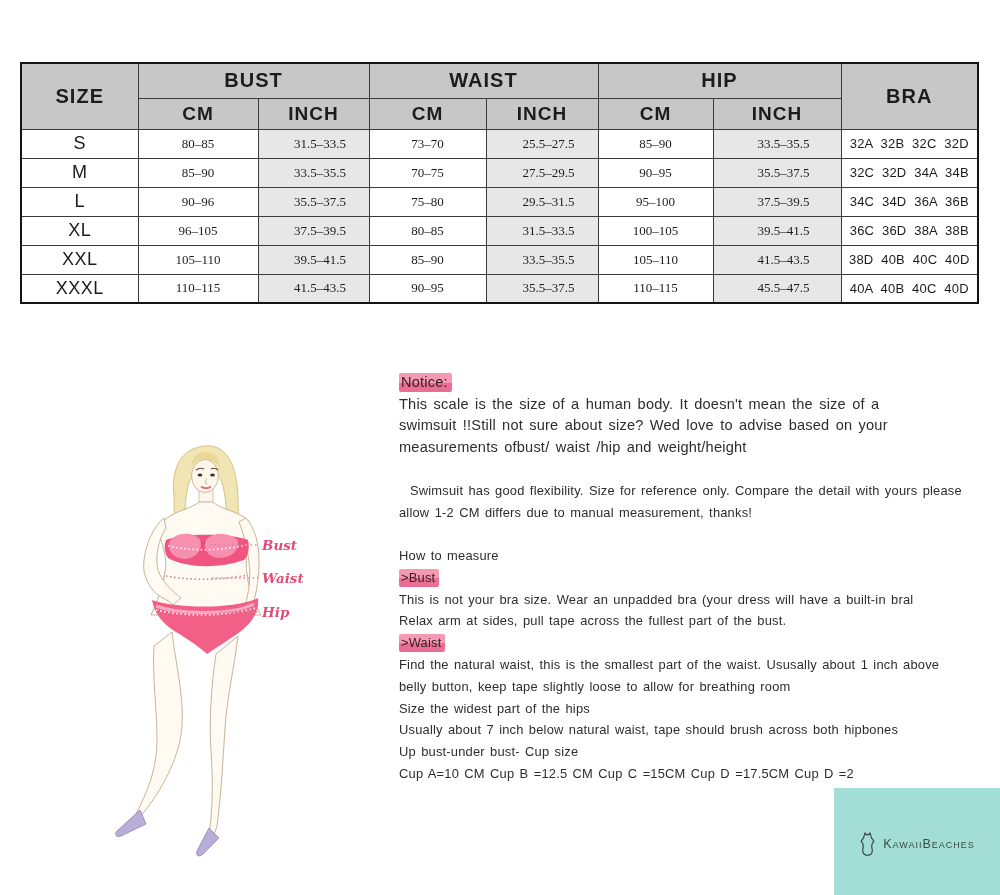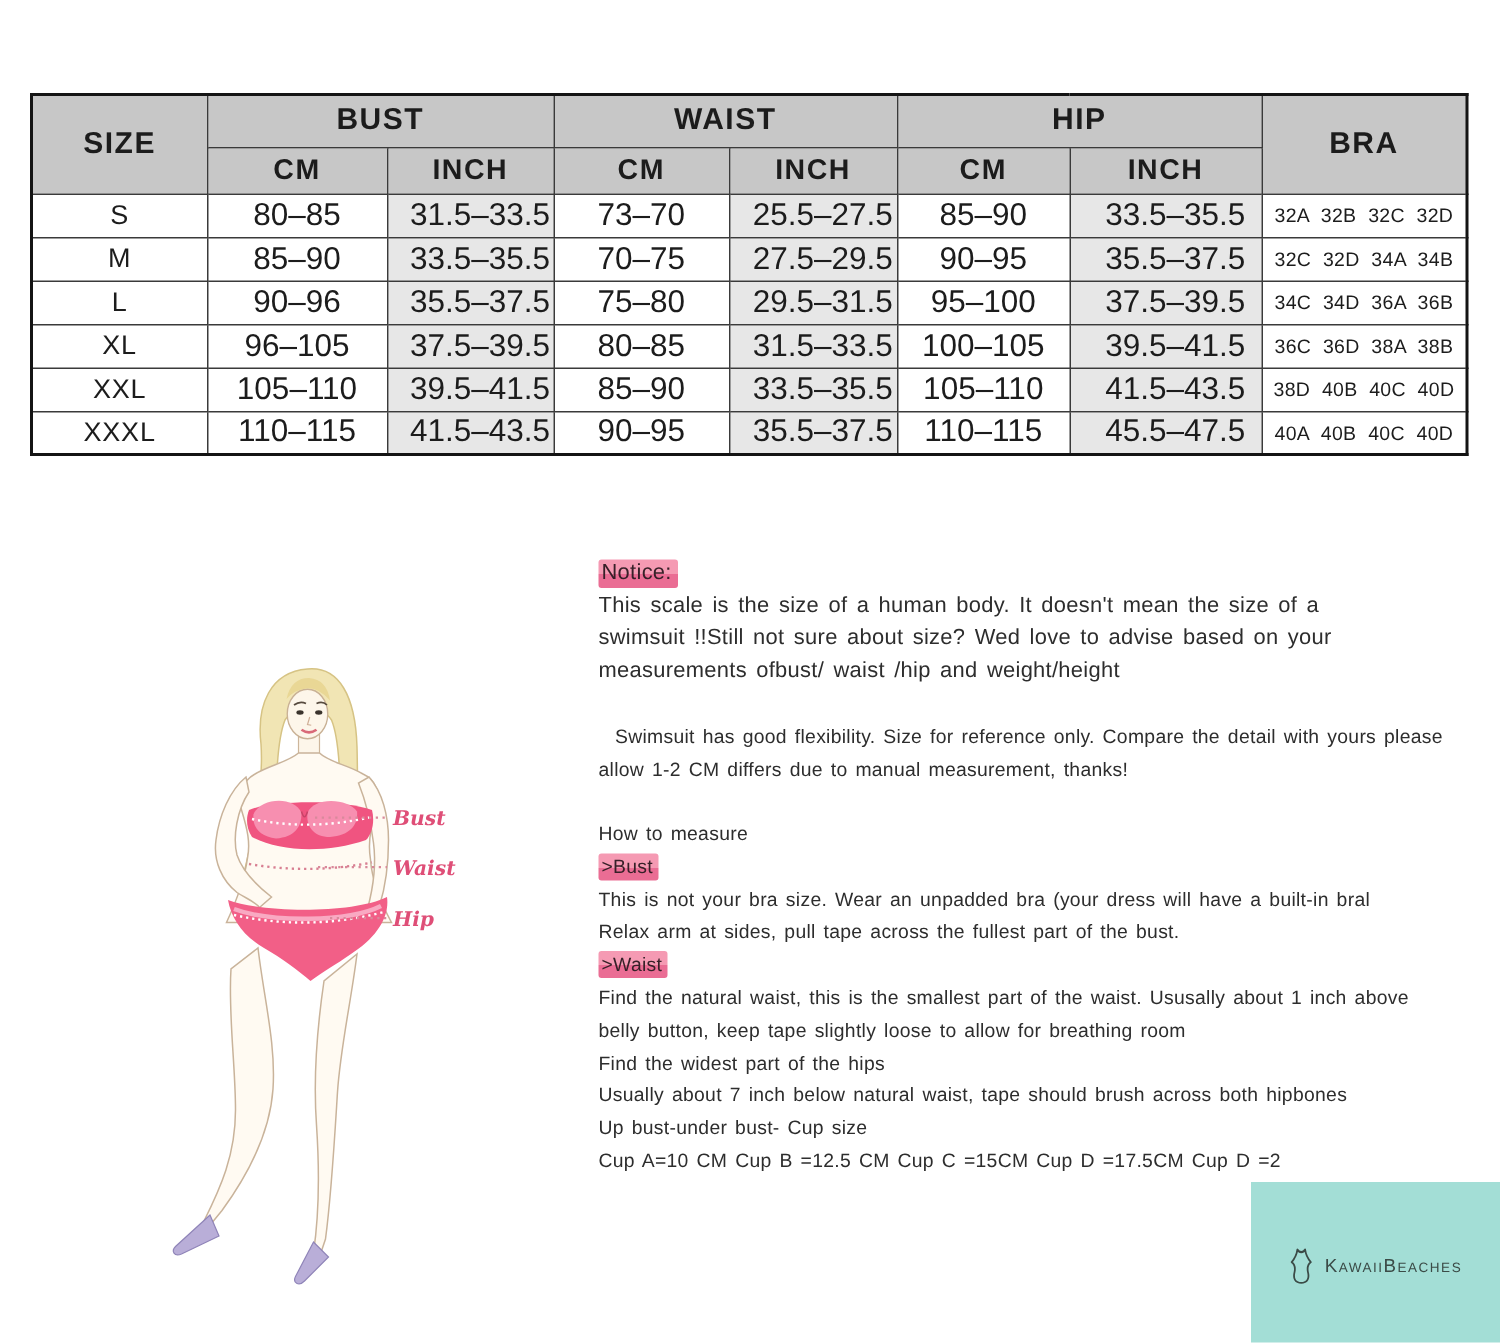--- a/index.html
+++ b/index.html
@@ -37,22 +37,22 @@
   .th-group { font-size: 20px; height: 35px; }
   .th-sub   { font-size: 19px; height: 31px; }
   .th-size, .th-bra { font-size: 20px; }
   .size-table tbody tr { height: 29px; }
   .cell-size {
     font-size: 18px;
     letter-spacing: 0.5px;
     background: #ffffff;
   }
   .cell-num {
-    font-family: Liberation Sans, sans-serif;
-    font-size: 21px;
+    font-family: Liberation Serif, serif;
+    font-size: 13px;
     background: #ffffff;
   }
   .cell-inch { background: #e7e7e7; padding-left: 13px; }
   .cell-bra {
     font-size: 13px;
     word-spacing: 4px;
     background: #ffffff;
     letter-spacing: 0.2px;
   }
 
@@ -271,21 +271,21 @@
   <div class="g-line gap-22">Swimsuit has good flexibility. Size for reference only. Compare the detail with yours please</div>
   <div class="g-line">allow 1-2 CM differs due to manual measurement, thanks!</div>
 
   <div class="g-line gap-21">How to measure</div>
   <div class="g-line"><span class="hl">&gt;Bust</span></div>
   <div class="g-line">This is not your bra size. Wear an unpadded bra (your dress will have a built-in bral</div>
   <div class="g-line">Relax arm at sides, pull tape across the fullest part of the bust.</div>
   <div class="g-line"><span class="hl">&gt;Waist</span></div>
   <div class="g-line">Find the natural waist, this is the smallest part of the waist. Ususally about 1 inch above</div>
   <div class="g-line">belly button, keep tape slightly loose to allow for breathing room</div>
-  <div class="g-line">Find the widest part of the hips</div>
+  <div class="g-line">Size the widest part of the hips</div>
   <div class="g-line">Usually about 7 inch below natural waist, tape should brush across both hipbones</div>
 
   <div class="g-line">Up bust-under bust- Cup size</div>
   <div class="g-line">Cup A=10 CM Cup B =12.5 CM Cup C =15CM Cup D =17.5CM Cup D =2</div>
 </div>
 
 <div class="brand-box">
   <svg width="17" height="26" viewBox="0 0 20 30">
     <path d="M7 2 C6.5 6 5 9 2.5 12 C5.5 14 5.5 17 4.5 21 C4 24 5 26.5 7 27.5 C9 28.5 11 28.5 13 27.5 C15 26.5 16 24 15.5 21 C14.5 17 14.5 14 17.5 12 C15 9 13.5 6 13 2 C11.5 4.5 8.5 4.5 7 2 Z M7 2 C8 5 12 5 13 2" fill="none" stroke="#3b4b47" stroke-width="1.4" stroke-linejoin="round"></path>
   </svg>

